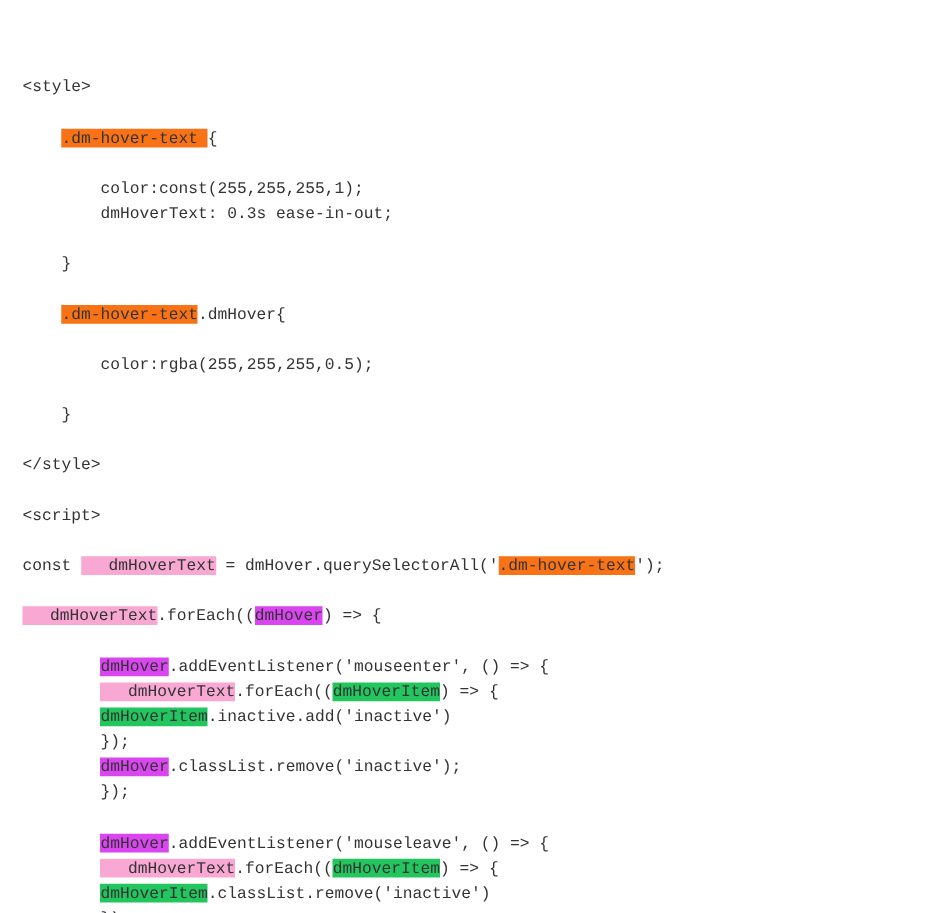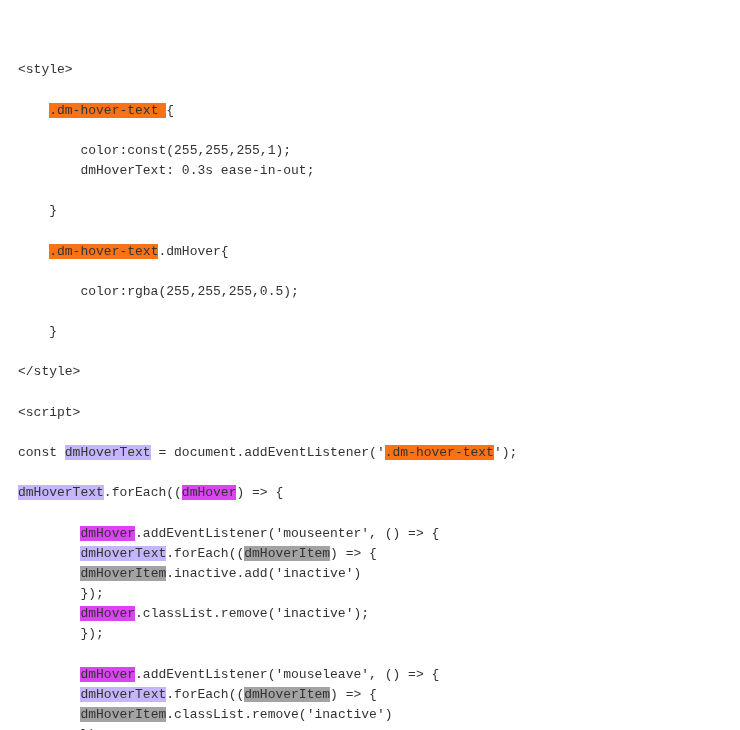--- a/index.html
+++ b/index.html
@@ -7,23 +7,23 @@
     background: #ffffff;
     font-family: Consolas, 'Courier New', monospace;
     font-size: 13px;
     line-height: 1.55;
     color: #333;
     padding: 20px 18px;
     width: 740px;
     white-space: pre;
   }
   .hl-red { background-color: #f97316; }
-  .hl-blue { background-color: #c4b5fd; }
+  .hl-blue { background-color: #f9a8d4; padding-left: 22px; }
   .hl-green { background-color: #d946ef; }
-  .hl-pink { background-color: #a3a3a3; }
+  .hl-pink { background-color: #22c55e; }
 </style>
 </head>
 <body>
 
 <div><span>&lt;style&gt;</span>
 
 <span>    </span><span class="hl-red">.dm-hover-text </span><span>{</span>
 
 <span>        color:const(255,255,255,1);</span>
 <span>        dmHoverText: 0.3s ease-in-out;</span>
@@ -33,21 +33,21 @@
 <span>    </span><span class="hl-red">.dm-hover-text</span><span>.dmHover{</span>
 
 <span>        color:rgba(255,255,255,0.5);</span>
 
 <span>    }</span>
 
 <span>&lt;/style&gt;</span>
 
 <span>&lt;script&gt;</span>
 
-<span>const </span><span class="hl-blue">dmHoverText</span><span> = document.addEventListener('</span><span class="hl-red">.dm-hover-text</span><span>');</span>
+<span>const </span><span class="hl-blue">dmHoverText</span><span> = dmHover.querySelectorAll('</span><span class="hl-red">.dm-hover-text</span><span>');</span>
 
 <span class="hl-blue">dmHoverText</span><span>.forEach((</span><span class="hl-green">dmHover</span><span>) =&gt; {</span>
 
 <span>        </span><span class="hl-green">dmHover</span><span>.addEventListener('mouseenter', () =&gt; {</span>
 <span>        </span><span class="hl-blue">dmHoverText</span><span>.forEach((</span><span class="hl-pink">dmHoverItem</span><span>) =&gt; {</span>
 <span>        </span><span class="hl-pink">dmHoverItem</span><span>.inactive.add('inactive')</span>
 <span>        });</span>
 <span>        </span><span class="hl-green">dmHover</span><span>.classList.remove('inactive');</span>
 <span>        });</span>
 

